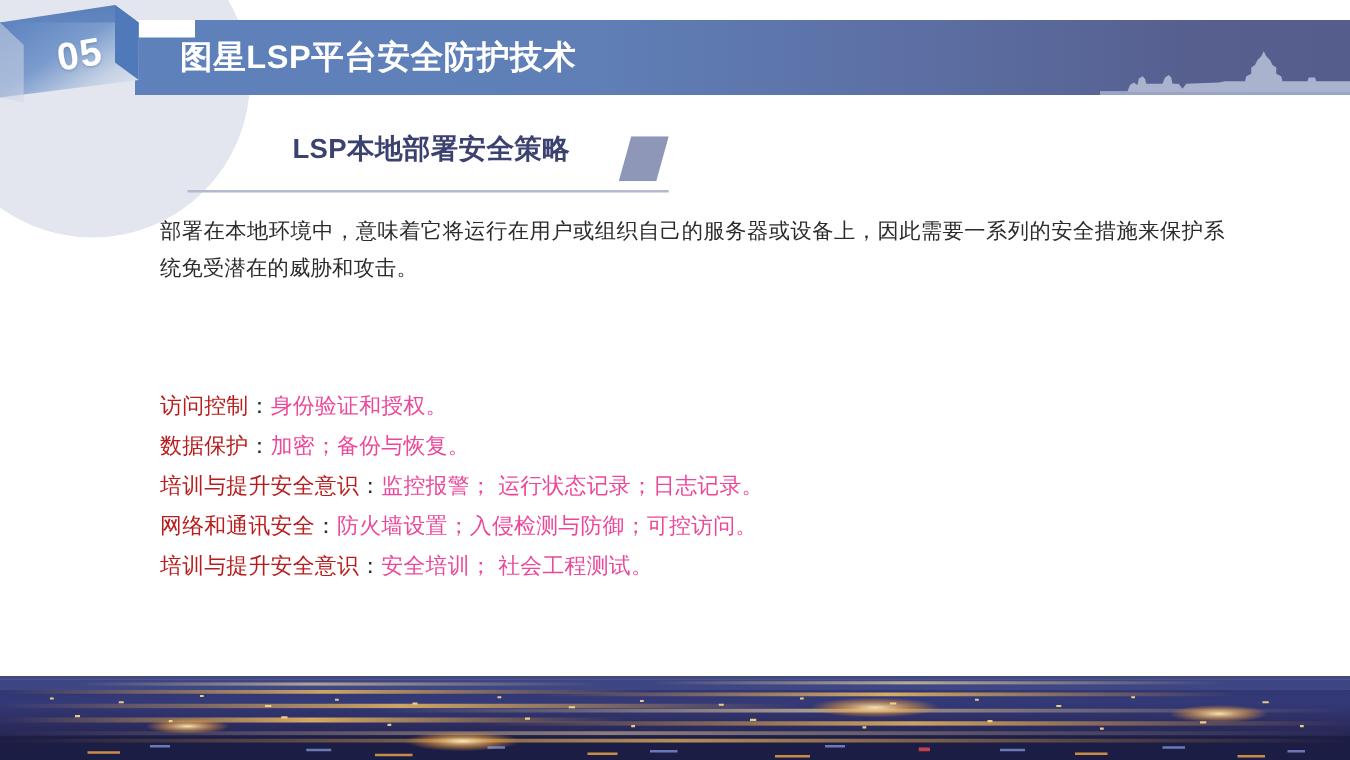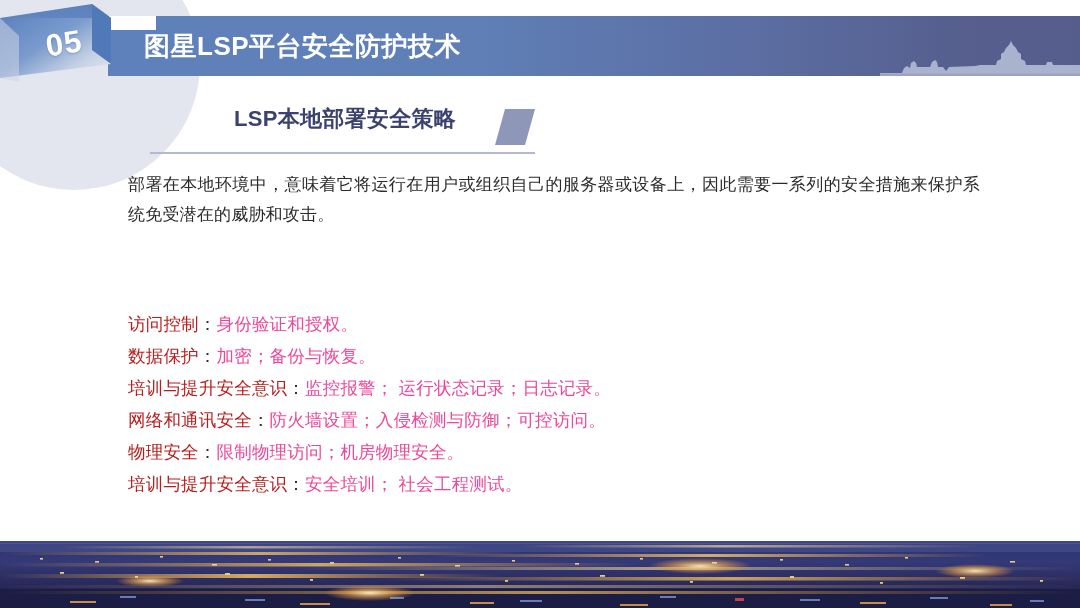--- a/index.html
+++ b/index.html
@@ -233,23 +233,20 @@
       <span class="item-label">访问控制</span><span class="item-sep">：</span><span class="item-desc">身份验证和授权。</span>
     </li>
     <li class="list-item">
       <span class="item-label">数据保护</span><span class="item-sep">：</span><span class="item-desc">加密；备份与恢复。</span>
     </li>
     <li class="list-item">
       <span class="item-label">培训与提升安全意识</span><span class="item-sep">：</span><span class="item-desc">监控报警； 运行状态记录；日志记录。</span>
     </li>
     <li class="list-item">
       <span class="item-label">网络和通讯安全</span><span class="item-sep">：</span><span class="item-desc">防火墙设置；入侵检测与防御；可控访问。</span>
-    </li>
-    <li class="list-item">
-      <span class="item-label">物理安全</span><span class="item-sep">：</span><span class="item-desc">限制物理访问；机房物理安全。</span>
     </li>
     <li class="list-item">
       <span class="item-label">培训与提升安全意识</span><span class="item-sep">：</span><span class="item-desc">安全培训； 社会工程测试。</span>
     </li>
   </ul>
 </div>
 
 <div class="photo">
   <svg width="1080" height="67" viewBox="0 0 1080 67" preserveAspectRatio="none">
     <defs>

